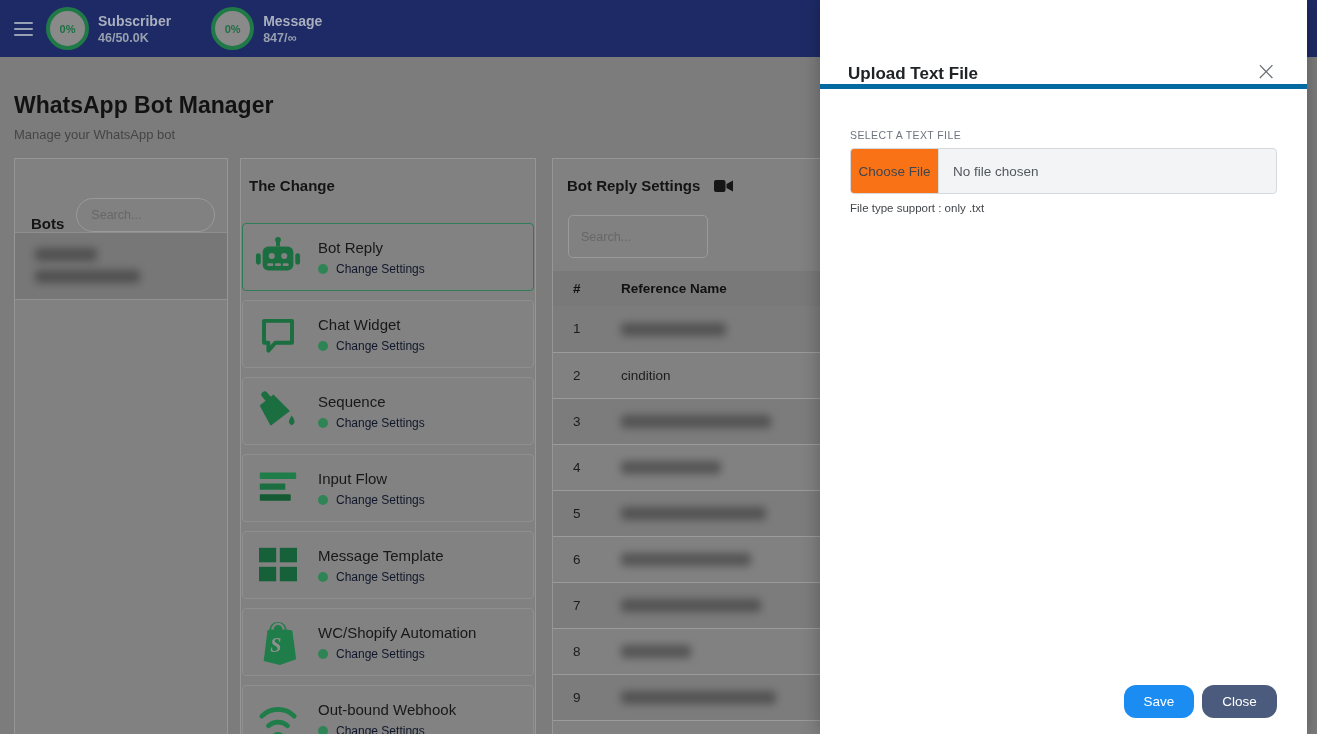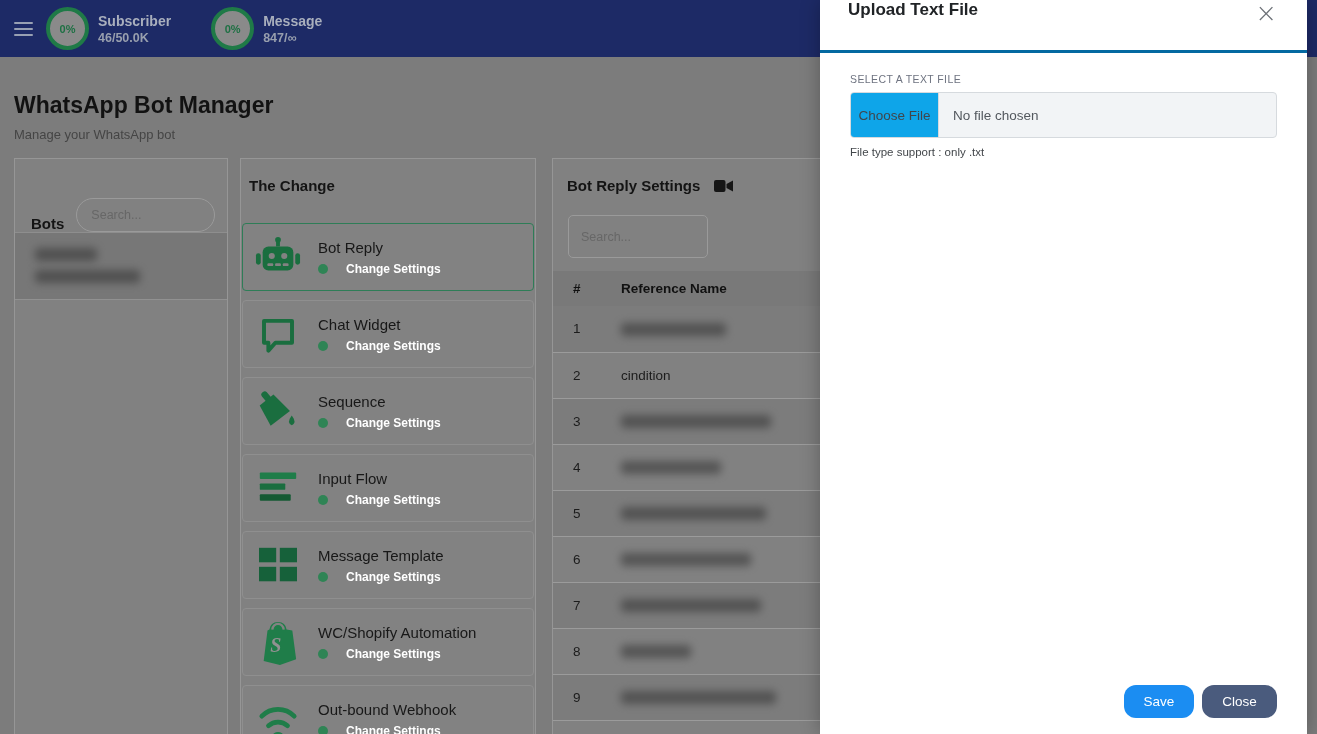--- a/index.html
+++ b/index.html
@@ -40,21 +40,21 @@
 
   .features-title { padding:18px 8px 0 8px; font-size:15px; font-weight:600; color:#141414; }
   .cards { margin:29px 1px 0 1px; display:flex; flex-direction:column; gap:9px; }
   .card { height:68px; border:1px solid #8f8f8f; border-radius:4px; background:#828282; display:flex; align-items:center;
           padding:0 12px; gap:17px; cursor:pointer; flex:none; }
   .card.sel { border-color:#2e7d57; }
   .cicon { width:46px; height:46px; flex:none; display:flex; align-items:center; justify-content:center; }
   .cname { font-size:15px; color:#181818; }
   .crow { margin-top:6px; display:flex; align-items:center; gap:8px; }
   .dot { width:10px; height:10px; border-radius:50%; background:#2f8455; flex:none; }
-  .clink { font-size:12px; font-weight:700; color:#ffffff; text-decoration:none; cursor:pointer;margin-left:10px; }
+  .clink { font-size:12px; font-weight:400; color:#0f172a; text-decoration:none; cursor:pointer; }
 
   .settings-head { padding:18px 14px 0; display:flex; align-items:center; gap:14px; font-size:15px; font-weight:600; color:#141414; }
   .box-search { margin:21px 0 0 15px; width:140px; height:43px; border:1px solid #9a9a9a; border-radius:5px; background:transparent;
                 padding:0 12px; font-size:12.5px; color:#333; outline:none; }
   .box-search::placeholder { color:#676767; }
   table { margin-top:13px; width:100%; border-collapse:collapse; }
   thead tr { background:rgba(0,0,0,.06); }
   th { height:35px; font-size:13.5px; font-weight:700; color:#111; text-align:left; }
   th.col-num, td.col-num { width:48px; padding-left:20px; }
   th.col-name, td.col-name { padding-left:20px; }
@@ -62,29 +62,29 @@
   tbody tr:nth-child(odd) { background:rgba(0,0,0,.035); }
   td { height:46px; font-size:13.5px; color:#1c1c1c; }
   .rb { display:inline-block; vertical-align:middle; }
   .rb1{width:105px;} .rb3{width:150px;} .rb4{width:100px;} .rb5{width:145px;}
   .rb6{width:130px;} .rb7{width:140px;} .rb8{width:70px;} .rb9{width:155px;}
 
   
   .backdrop { position:absolute; top:0; left:0; width:820px; height:734px; background:transparent; }
   .modal { position:absolute; top:0; right:10px; width:487px; height:734px; background:#ffffff;
            box-shadow:0 0 18px rgba(0,0,0,.28); display:flex; flex-direction:column; }
-  .modal-header { height:53px; flex:none; display:flex; align-items:flex-start; justify-content:space-between;
-                  padding:0 30px 0 28px; border-bottom:3px solid #0369a1; }
+  .modal-header { height:53px; flex:none; display:flex; align-items:flex-end; justify-content:space-between;
+                  padding:0 30px 0 28px; border-bottom:5px solid #0369a1;margin-top:36px; }
   .modal-title { font-size:17px; font-weight:600; color:#202326; }
   .close-x { font-size:26px; line-height:1; color:#6c7177; background:none; border:none; cursor:pointer; font-weight:300; font-family:"DejaVu Sans",sans-serif; }
   .modal-body { padding:20px 30px; flex:1; }
-  .file-label { display:block; font-size:10.5px; color:#6e7380; letter-spacing:.4px; margin-bottom:7px; }
+  .file-label { display:block; font-size:10.5px; color:#6e7380; letter-spacing:.4px; margin-bottom:7px;margin-top:20px; }
   .file-input { height:46px; border:1px solid #d6dade; border-radius:4px; background:#f2f4f6; display:flex; align-items:center; overflow:hidden; cursor:pointer; }
   .choose { width:88px; align-self:stretch; display:flex; align-items:center; justify-content:center;
-            font-size:13.5px; color:#40464c; border-right:1px solid #d6dade; background:#0ea5e9; cursor:pointer; }
+            font-size:13.5px; color:#40464c; border-right:1px solid #d6dade; background:#f97316; cursor:pointer; }
   .no-file { padding-left:14px; font-size:13.5px; color:#53585e; }
   .helper { margin-top:8px; font-size:11.5px; color:#43474b; }
   .modal-footer { flex:none; padding:0 30px 16px; display:flex; justify-content:flex-end; gap:8px; }
   .btn { height:33px; border:none; border-radius:12px; font-size:13.5px; color:#fff; cursor:pointer; font-family:inherit; }
   .btn-save { width:70px; background:#1b8df2; }
   .btn-close { width:75px; background:#4a5b7d; }
 </style>
 </head>
 <body>
 

